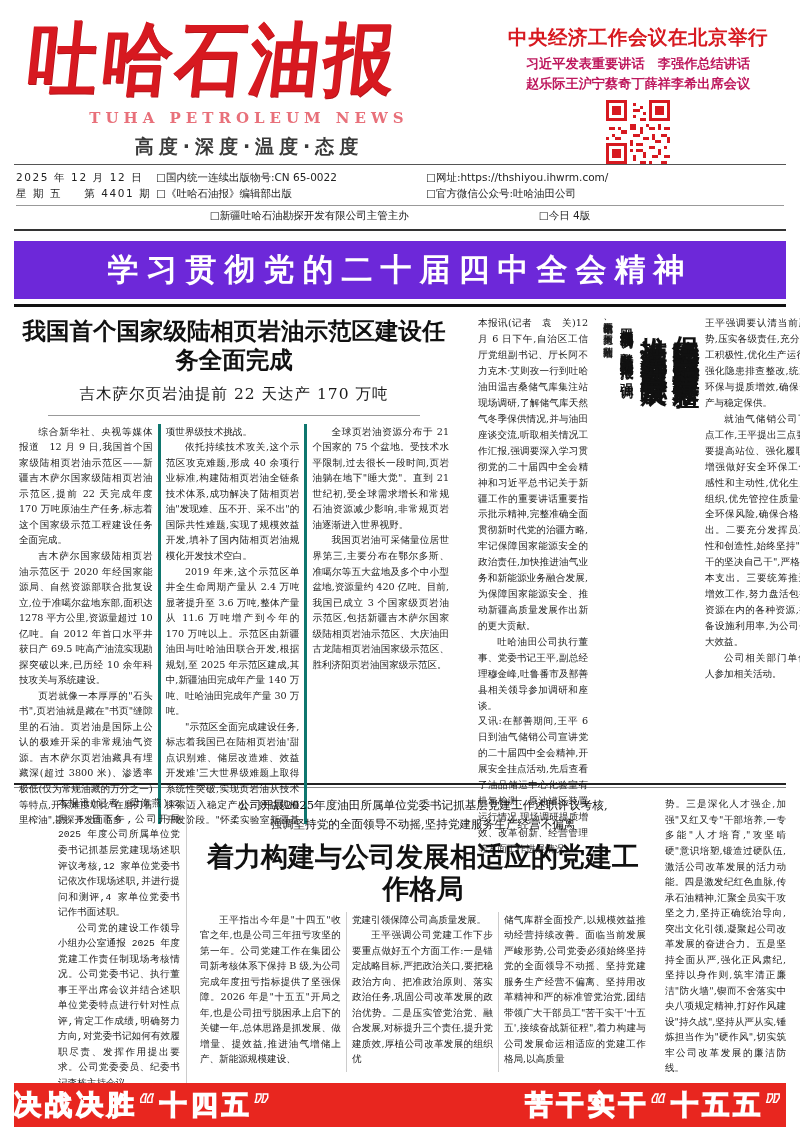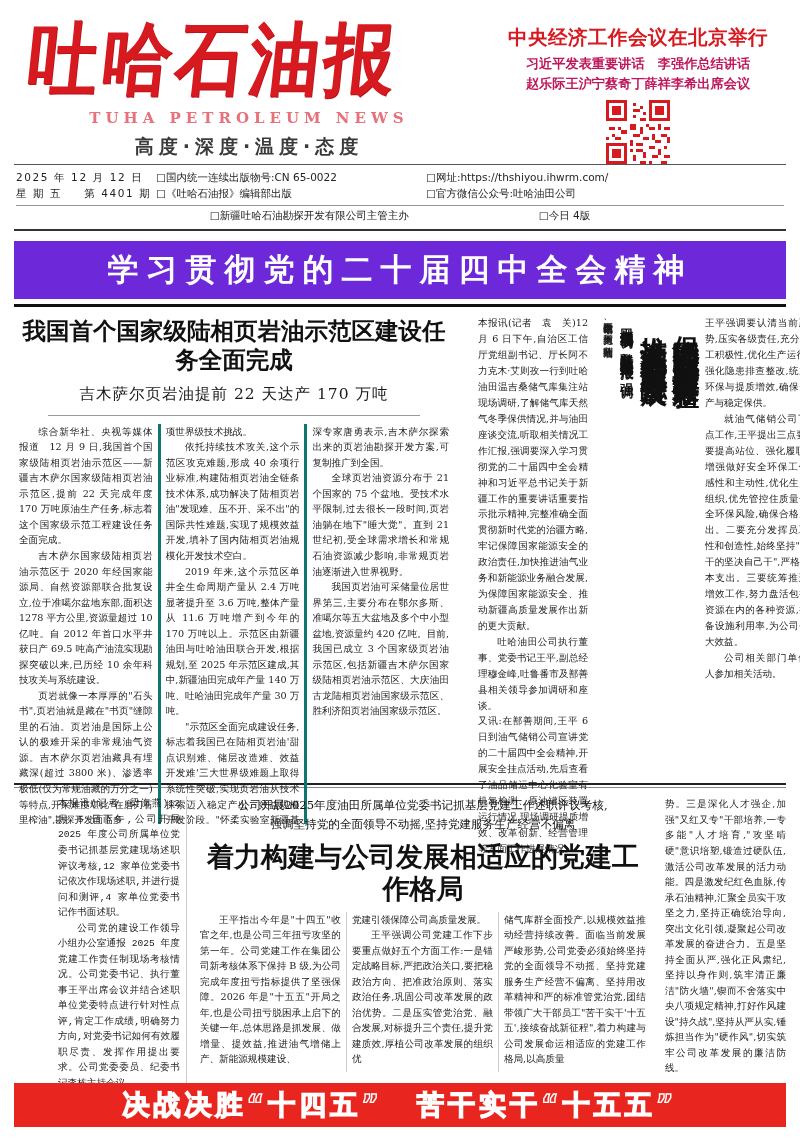--- a/index.html
+++ b/index.html
@@ -154,21 +154,21 @@
     font-family: "DejaVu Serif","Liberation Serif",serif; font-size: 9.6px;
     line-height: 1.62; color: #1b1b1b; text-align: justify;
   }
   .s2-right p { text-indent: 2em; }
   .editor { text-align: center; font-weight: 700; font-size: 11px; margin-top: 10px; letter-spacing: 3px; color:#111;}
 
   
   .bot-banner {
     position: absolute; left: 14px; right: 14px; bottom: 18px;
     background: #e8261f; height: 44px;
-    display: flex; align-items: center; justify-content: center; gap: 34px;
+    display: flex; align-items: center; justify-content: space-between; gap: 34px;
   }
   .bot-banner span {
     font-size: 27px; font-weight: 700; letter-spacing: 4px;
     color: #e8261f;
     -webkit-text-stroke: 1.4px #ffffff;
     font-family: "DejaVu Sans","Liberation Sans",sans-serif;
   }
 </style>
 </head>
 <body>
@@ -287,21 +287,20 @@
           <p>吉木萨尔国家级陆相页岩油示范区于 2020 年经国家能源局、自然资源部联合批复设立,位于准噶尔盆地东部,面积达 1278 平方公里,资源量超过 10 亿吨。自 2012 年首口水平井获日产 69.5 吨高产油流实现勘探突破以来,已历经 10 余年科技攻关与系统建设。</p>
           <p>页岩就像一本厚厚的"石头书",页岩油就是藏在"书页"缝隙里的石油。页岩油是国际上公认的极难开采的非常规油气资源。吉木萨尔页岩油藏具有埋藏深(超过 3800 米)、渗透率极低(仅为常规油藏的万分之一)等特点,开采难度堪比"在磨刀石里榨油",勘探开发面临多</p>
         </div>
         <div class="col">
           <p style="text-indent:0">项世界级技术挑战。</p>
           <p>依托持续技术攻关,这个示范区攻克难题,形成 40 余项行业标准,构建陆相页岩油全链条技术体系,成功解决了陆相页岩油"发现难、压不开、采不出"的国际共性难题,实现了规模效益开发,填补了国内陆相页岩油规模化开发技术空白。</p>
           <p>2019 年来,这个示范区单井全生命周期产量从 2.4 万吨显著提升至 3.6 万吨,整体产量从 11.6 万吨增产到今年的 170 万吨以上。示范区由新疆油田与吐哈油田联合开发,根据规划,至 2025 年示范区建成,其中,新疆油田完成年产量 140 万吨、吐哈油田完成年产量 30 万吨。</p>
           <p>"示范区全面完成建设任务,标志着我国已在陆相页岩油'甜点识别难、储层改造难、效益开发难'三大世界级难题上取得系统性突破,实现页岩油从技术探索迈入稳定产出、效益规模开发阶段。"怀柔实验室新疆基地资</p>
         </div>
         <div class="col">
-          <p style="text-indent:0">深专家唐勇表示,吉木萨尔探索出来的页岩油勘探开发方案,可复制推广到全国。</p>
           <p>全球页岩油资源分布于 21 个国家的 75 个盆地。受技术水平限制,过去很长一段时间,页岩油躺在地下"睡大觉"。直到 21 世纪初,受全球需求增长和常规石油资源减少影响,非常规页岩油逐渐进入世界视野。</p>
           <p>我国页岩油可采储量位居世界第三,主要分布在鄂尔多斯、准噶尔等五大盆地及多个中小型盆地,资源量约 420 亿吨。目前,我国已成立 3 个国家级页岩油示范区,包括新疆吉木萨尔国家级陆相页岩油示范区、大庆油田古龙陆相页岩油国家级示范区、胜利济阳页岩油国家级示范区。</p>
         </div>
       </div>
     </div>
 
     <div class="vsep"></div>
 
     <div class="main-right">
       <div class="rcol">

